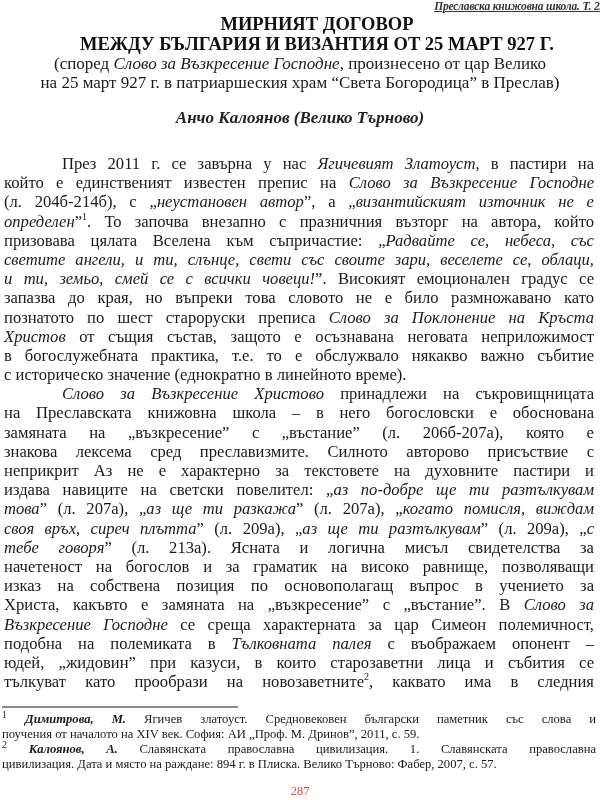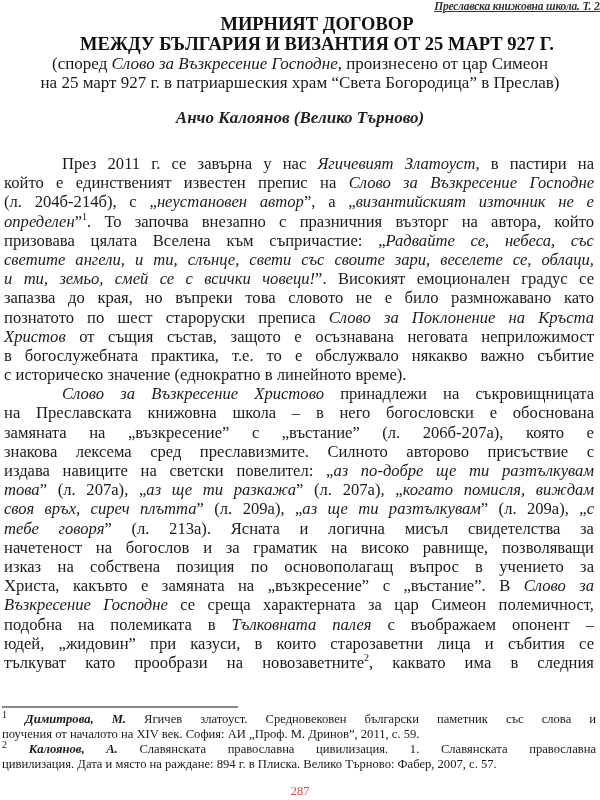--- a/index.html
+++ b/index.html
@@ -43,21 +43,21 @@
 </head>
 <body>
 
 <div class="page">
 
   <div class="running-head">Преславска книжовна школа. Т. 23</div>
 
   <div class="title-block">
     <div class="title-line">МИРНИЯТ ДОГОВОР</div>
     <div class="title-line">МЕЖДУ БЪЛГАРИЯ И ВИЗАНТИЯ ОТ 25 МАРТ 927 Г.</div>
-    <div class="subtitle-line"><span>(според </span><i>Слово за Възкресение Господне</i><span>, произнесено от цар Симеон</span></div>
+    <div class="subtitle-line"><span>(според </span><i>Слово за Възкресение Господне</i><span>, произнесено от цар Велико</span></div>
     <div class="subtitle-line">на 25 март 927 г. в патриаршеския храм “Света Богородица” в Преслав)</div>
   </div>
 
   <div class="author">Анчо Калоянов (Велико Търново)</div>
 
   <div class="body">
     <div class="line indent"><span>През 2011 г. се завърна у нас </span><i>Ягичевият Златоуст</i><span>, в пастири на</span></div>
     <div class="line"><span>който е единственият известен препис на </span><i>Слово за Възкресение Господне</i></div>
     <div class="line" style="letter-spacing: -0.000226449px;"><span>(л. 204б-214б), с „</span><i>неустановен автор</i><span>”, а „</span><i>византийският източник не е</i></div>
     <div class="line"><i>определен</i><span>”</span><sup>1</sup><span>. То започва внезапно с празничния възторг на автора, който</span></div>
@@ -66,20 +66,21 @@
     <div class="line"><i>и ти, земьо, смей се с всички човеци!</i><span>”. Високият емоционален градус се</span></div>
     <div class="line"><span>запазва до края, но въпреки това словото не е било размножавано като</span></div>
     <div class="line"><span>познатото по шест староруски преписа </span><i>Слово за Поклонение на Кръста</i></div>
     <div class="line"><i>Христов</i><span> от същия състав, защото е осъзнавана неговата неприложимост</span></div>
     <div class="line"><span>в богослужебната практика, т.е. то е обслужвало някакво важно събитие</span></div>
     <div class="line last"><span>с историческо значение (еднократно в линейното време).</span></div>
     <div class="line indent"><i>Слово за Възкресение Христово</i><span> принадлежи на съкровищницата</span></div>
     <div class="line"><span>на Преславската книжовна школа – в него богословски е обоснована</span></div>
     <div class="line"><span>замяната на „възкресение” с „въстание” (л. 206б-207а), която е</span></div>
     <div class="line"><span>знакова лексема сред преславизмите. Силното авторово присъствие с</span></div>
+    <div class="line"><span>неприкрит Аз не е характерно за текстовете на духовните пастири и</span></div>
     <div class="line"><span>издава навиците на светски повелител: „</span><i>аз по-добре ще ти разтълкувам</i></div>
     <div class="line" style="letter-spacing: -0.000446429px;"><i>това</i><span>” (л. 207а), „</span><i>аз ще ти разкажа</i><span>” (л. 207а), „</span><i>когато помисля, виждам</i></div>
     <div class="line" style="letter-spacing: -0.000217014px;"><i>своя връх, сиреч плътта</i><span>” (л. 209а), „</span><i>аз ще ти разтълкувам</i><span>” (л. 209а), „</span><i>с</i></div>
     <div class="line"><i>тебе говоря</i><span>” (л. 213а). Ясната и логична мисъл свидетелства за</span></div>
     <div class="line"><span>начетеност на богослов и за граматик на високо равнище, позволяващи</span></div>
     <div class="line"><span>изказ на собствена позиция по основополагащ въпрос в учението за</span></div>
     <div class="line"><span>Христа, какъвто е замяната на „възкресение” с „въстание”. В </span><i>Слово за</i></div>
     <div class="line"><i>Възкресение Господне</i><span> се среща характерната за цар Симеон полемичност,</span></div>
     <div class="line" style="word-spacing: 0.00173611px;"><span>подобна на полемиката в </span><i>Тълковната палея</i><span> с въображаем опонент –</span></div>
     <div class="line"><span>юдей, „жидовин” при казуси, в които старозаветни лица и събития се</span></div>

